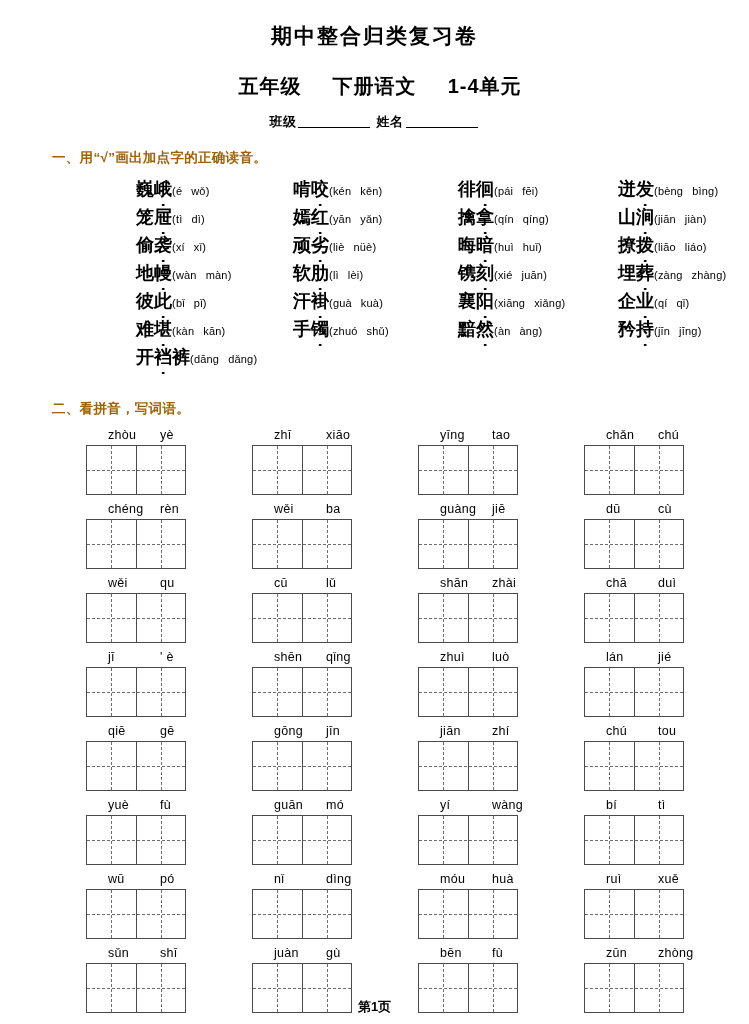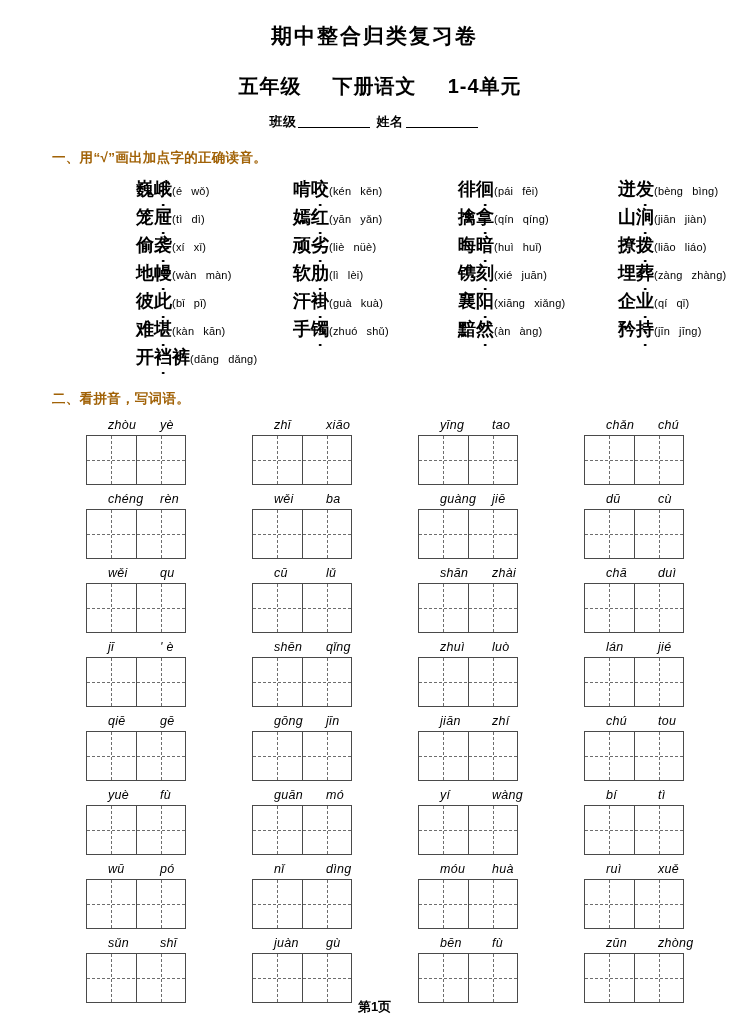--- a/index.html
+++ b/index.html
@@ -53,21 +53,21 @@
 
   
   .section-heading {
     color: #a16207;
     font-weight: bold;
     font-size: 13.5px;
     letter-spacing: 0.3px;
     margin-left: 52px;
   }
   #sec1-heading { margin-top: 18px; }
-  #sec2-heading { margin-top: 18px; }
+  #sec2-heading { margin-top: 28px; }
 
   
   .choice-grid {
     margin-top: 9px;
     margin-left: 136px;
     display: grid;
     grid-template-columns: 157px 165px 160px auto;
     row-gap: 0px;
   }
   .choice-item {
@@ -104,21 +104,20 @@
 
   
   .write-grid {
     margin-top: 7px;
     margin-left: 86px;
     display: grid;
     grid-template-columns: repeat(4, 166px);
   }
   .write-cell {
     height: 74px;
-    font-style: italic;
   }
   .py-label {
     font-size: 12.5px;
     letter-spacing: 0.3px;
     height: 20px;
     line-height: 20px;
     white-space: nowrap;
     padding-left: 22px;
   }
   .py-label .s1 { display: inline-block; min-width: 40px; }

